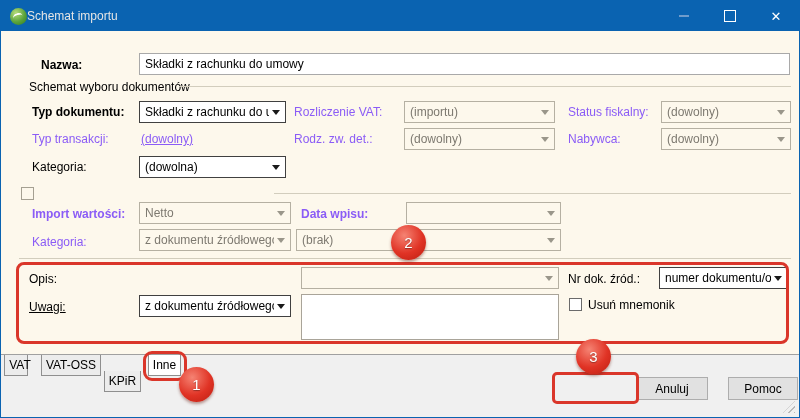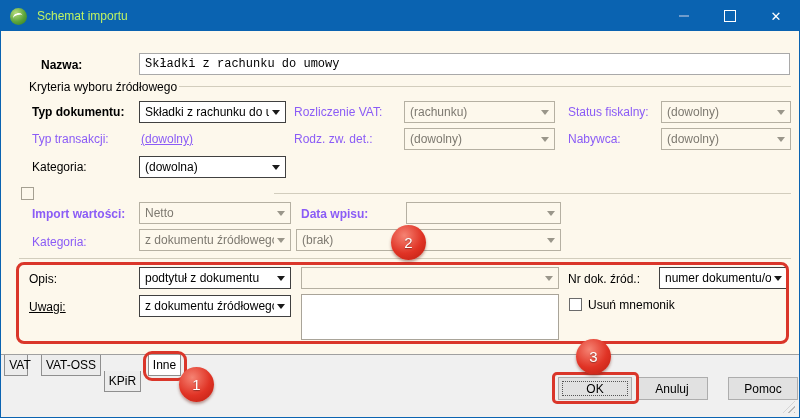--- a/index.html
+++ b/index.html
@@ -3,38 +3,38 @@
 <meta charset="utf-8">
 <style>
   html,body{margin:0;padding:0;}
   body{width:800px;height:418px;font-family:"Liberation Sans",sans-serif;font-size:12px;color:#000;background:#fff;}
   #dlg{position:relative;width:798px;height:416px;border:1px solid #0a63b1;background:#fdf8ec;overflow:hidden;}
 
   
   .titlebar{position:absolute;left:0;top:0;width:798px;height:30px;background:#0a63b1;display:flex;align-items:center;}
   .app-icon{width:17px;height:17px;margin-left:9px;border-radius:50%;background:radial-gradient(circle at 35% 30%,#b8dd7d,#5aa33a 55%,#2e7a20);position:relative;flex:0 0 auto;}
   .app-icon::after{content:"";position:absolute;left:3px;top:5px;width:10px;height:6px;border-top:2px solid #fff;border-radius:50%;transform:rotate(-18deg);}
-  .title-text{color:#bef264;margin-left:10px;}
+  .title-text{color:#e5e5e5;}
   .win-controls{position:absolute;right:0;top:0;display:flex;height:30px;}
   .win-btn{width:46px;height:30px;display:flex;align-items:center;justify-content:center;}
   .glyph-min{width:10px;height:2px;background:#6f9ccc;}
   .glyph-max{width:10px;height:10px;border:1px solid #fff;}
   .glyph-close{color:#fff;font-size:13px;line-height:13px;}
 
   
   .lb{position:absolute;white-space:nowrap;}
   .b{font-weight:bold;}
   .dis{color:#8b5cf6;}
   .link{text-decoration:underline;}
   .combo{position:absolute;height:22px;box-sizing:border-box;background:#fff;border:1px solid #404040;display:flex;align-items:center;padding:0 16px 0 5px;}
   .combo .tx{overflow:hidden;white-space:nowrap;}
   .caret{position:absolute;right:5px;top:8px;width:0;height:0;border-left:4px solid transparent;border-right:4px solid transparent;border-top:5px solid #1a1a1a;}
   .combo.dis{background:transparent;border-color:#b5b0a2;color:#7d7970;}
   .combo.dis .caret{border-top-color:#9a968a;}
-  .input{position:absolute;box-sizing:border-box;background:#fff;border:1px solid #a9a9a9;display:flex;align-items:center;padding:0 5px;overflow:hidden;white-space:nowrap;font-family:Liberation Mono, monospace;}
+  .input{position:absolute;box-sizing:border-box;background:#fff;border:1px solid #a9a9a9;display:flex;align-items:center;padding:0 5px;overflow:hidden;white-space:nowrap;}
   .tbox{position:absolute;box-sizing:border-box;background:#fff;border:1px solid #a9a499;}
   .groupline{position:absolute;height:0;border-top:1px solid #d2cdbd;}
   .cb{position:absolute;width:13px;height:13px;box-sizing:border-box;background:#fff;border:1px solid #6b6b6b;}
   .cb.dis{background:#fdf8ec;border-color:#a5a092;}
 
   
   .footer{position:absolute;left:0;top:353px;width:798px;height:63px;background:#f0f0f0;border-top:1px solid #a0a0a0;box-sizing:border-box;}
   .tab{position:absolute;top:0;height:21px;box-sizing:border-box;border:1px solid #8f8f8f;border-top:none;background:#ececec;display:flex;align-items:center;justify-content:center;}
   .tab.active{background:#fff;}
   .btn{position:absolute;top:22px;height:23px;box-sizing:border-box;background:#e1e1e1;border:1px solid #adadad;display:flex;align-items:center;justify-content:center;}
@@ -64,31 +64,31 @@
           <span class="glyph-close">✕</span>
         </div>
     </div>
   </div>
 
   <div class="lb b" style="left:40px;top:57px;text-align:center;">Nazwa:</div>
   <div class="input" style="left:138px;top:52px;width:651px;height:22px;">
     <span class="tx">Składki z rachunku do umowy</span>
   </div>
 
-  <div class="lb" style="left:28px;top:79px;">Kryteria wyboru źródłowego</div>
+  <div class="lb" style="left:28px;top:79px;">Schemat wyboru dokumentów</div>
   <div class="groupline" style="left:178px;top:85px;width:612px;"></div>
 
   <div class="lb b" style="left:31px;top:104px;text-align:right;">Typ dokumentu:</div>
   <div class="combo" style="left:138px;top:100px;width:147px;">
     <span class="tx">Składki z rachunku do umc</span>
       <span class="caret"></span>
   </div>
   <div class="lb dis" style="left:293px;top:104px;">Rozliczenie VAT:</div>
   <div class="combo dis" style="left:403px;top:100px;width:151px;">
-    <span class="tx">(rachunku)</span>
+    <span class="tx">(importu)</span>
       <span class="caret"></span>
   </div>
   <div class="lb dis" style="left:567px;top:104px;">Status fiskalny:</div>
   <div class="combo dis" style="left:660px;top:100px;width:130px;">
     <span class="tx">(dowolny)</span>
       <span class="caret"></span>
   </div>
 
   <div class="lb dis" style="left:31px;top:131px;">Typ transakcji:</div>
   <div class="lb dis link" style="left:140px;top:131px;">(dowolny)</div>
@@ -127,24 +127,20 @@
   <div class="combo dis" style="left:138px;top:228px;width:152px;">
     <span class="tx">z dokumentu źródłowego</span>
       <span class="caret"></span>
   </div>
   <div class="combo dis" style="left:295px;top:228px;width:265px;">
     <span class="tx">(brak)</span>
       <span class="caret"></span>
   </div>
 
   <div class="lb" style="left:28px;top:271px;">Opis:</div>
-  <div class="combo" style="left:138px;top:266px;width:152px;">
-    <span class="tx">podtytuł z dokumentu</span>
-      <span class="caret"></span>
-  </div>
   <div class="combo dis" style="left:300px;top:266px;width:258px;">
     <span class="tx"></span>
       <span class="caret"></span>
   </div>
   <div class="lb" style="left:567px;top:271px;">Nr dok. źród.:</div>
   <div class="combo" style="left:658px;top:266px;width:129px;">
     <span class="tx">numer dokumentu/oryg</span>
       <span class="caret"></span>
   </div>
 
@@ -165,23 +161,20 @@
     <div class="tab" style="left:40px;width:60px;">
         <span>VAT-OSS</span>
       </div>
     <div class="tab" style="left:103px;width:37px;margin-top:16px;">
         <span>KPiR</span>
       </div>
     <div class="tab active" style="left:147px;width:33px;">
         <span>Inne</span>
       </div>
 
-    <div class="btn focus" style="left:557px;width:74px;">
-        <span>OK</span>
-      </div>
     <div class="btn" style="left:635px;width:72px;">
         <span>Anuluj</span>
       </div>
     <div class="btn" style="left:727px;width:70px;">
         <span>Pomoc</span>
       </div>
 
     <div class="grip"></div>
   </div>
 

